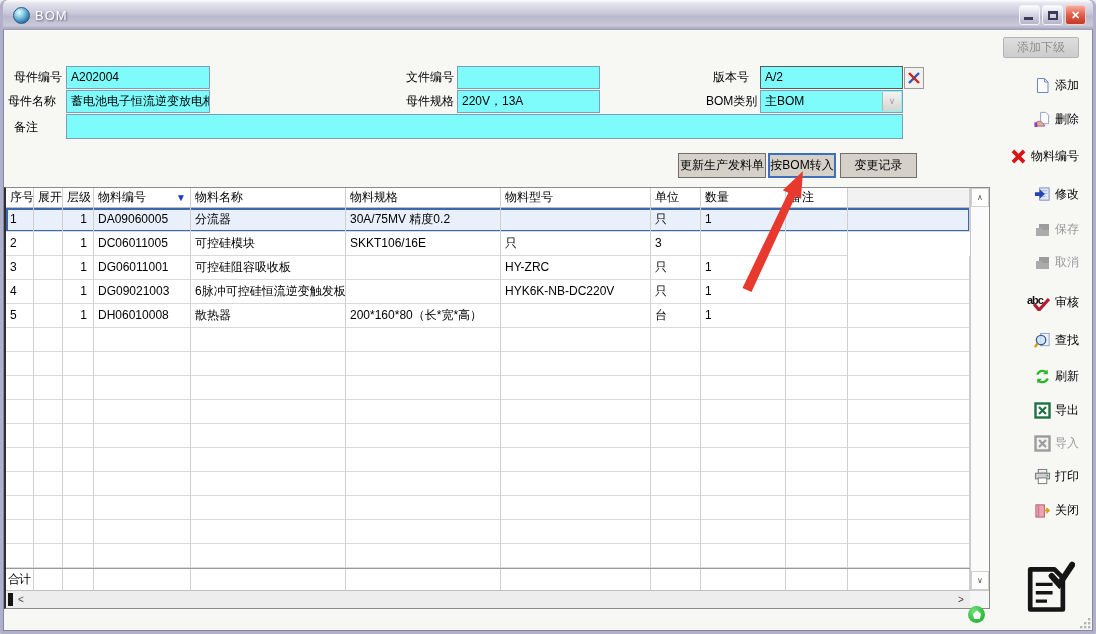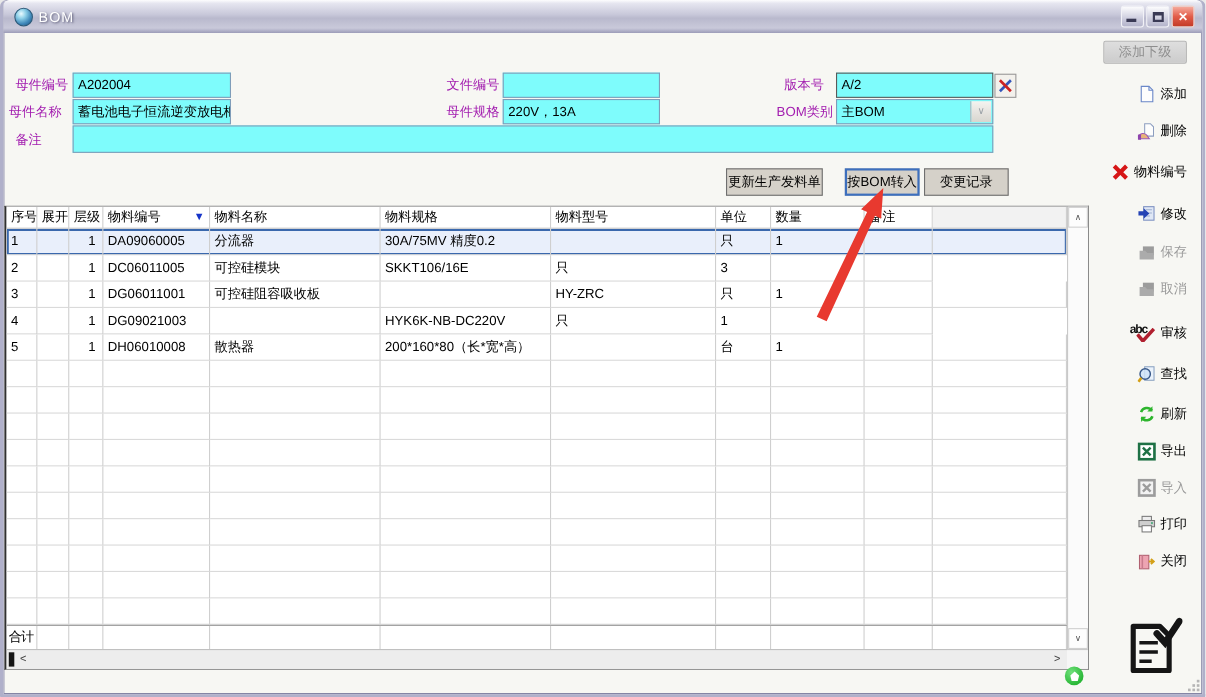--- a/index.html
+++ b/index.html
@@ -15,21 +15,21 @@
     border:1px solid #2b5a7a;}
   .titlebar .title{color:#fff;font-weight:normal;font-size:13px;text-shadow:1px 1px 2px #5d5d78;letter-spacing:1px;}
   .winbtns{position:absolute;right:7px;top:5px;display:flex;gap:2px;}
   .wbtn{width:21px;height:20px;border-radius:3px;font-size:11px;display:flex;align-items:center;justify-content:center;
     border:1px solid #f2f2f7;background:linear-gradient(180deg,#fdfdfe,#cdcdde 60%,#b4b4cb);color:#3a3a55;position:relative;}
   .wbtn.close{background:linear-gradient(180deg,#f6ab9d,#e25d4a 50%,#c33a26);border-color:#f0cfc5;color:#fff;font-weight:bold;}
   .min-glyph{position:absolute;left:4px;bottom:4px;width:9px;height:3px;background:#3a3a55;}
   .max-glyph{width:10px;height:9px;border:2px solid #3a3a55;border-top-width:3px;}
   
   .client{position:absolute;left:0;right:0;top:30px;bottom:0;}
-  .lbl{position:absolute;font-size:12px;color:#a21caf;height:22px;line-height:22px;white-space:nowrap;}
+  .lbl{position:absolute;font-size:12px;color:#000000;height:22px;line-height:22px;white-space:nowrap;}
   .field{position:absolute;height:23px;background:#7efcfc;border:1px solid #7f9db9;font-size:12px;
     line-height:21px;padding:0 4px;overflow:hidden;white-space:nowrap;color:#000;}
   .field.dark{border-color:#5a5a5a;}
   .combo-btn{position:absolute;right:1px;top:1px;bottom:1px;width:19px;border-left:1px solid #aeb6bf;
     background:linear-gradient(180deg,#f4f3f0,#d8d5cf);color:#9aa0a6;font-size:9px;display:flex;align-items:center;justify-content:center;}
   .xbtn{position:absolute;width:20px;height:22px;background:#f3f1ec;border:1px solid #9a9a9a;display:flex;align-items:center;justify-content:center;}
   
   .tbtn{position:absolute;height:25px;background:#d5d1c9;border:1px solid #6f6f6f;font-size:12px;color:#000;
     display:flex;align-items:center;justify-content:center;font-family:"Liberation Sans",sans-serif;padding:0 2px;white-space:nowrap;}
   .tbtn.focus{border:2px solid #3d6fbd;}
@@ -111,21 +111,21 @@
     <div class="field" style="left:454px;top:60px;width:143px">220V，13A</div>
     <span class="lbl" style="left:703px;top:60px">BOM类别</span>
     <div class="field" style="left:757px;top:60px;width:143px;padding-right:22px">
       <span>主BOM</span>
       <span class="combo-btn">∨</span>
     </div>
 
     <span class="lbl" style="left:11px;top:86px">备注</span>
     <div class="field" style="left:63px;top:84px;width:837px;height:25px"></div>
 
-    <div class="tbtn" style="left:657px;top:123px;width:88px">更新生产发料单</div>
+    <div class="tbtn" style="left:675px;top:123px;width:88px">更新生产发料单</div>
     <div class="tbtn focus" style="left:765px;top:123px;width:68px">按BOM转入</div>
     <div class="tbtn" style="left:837px;top:123px;width:77px">变更记录</div>
 
     <div class="grid">
       <div class="grid-content">
         <div class="grid-row hdr">
           <span class="c">序号</span>
           <span class="c">展开</span>
           <span class="c">层级</span>
           <span class="c">
@@ -177,20 +177,21 @@
           <span class="c">只</span>
           <span class="c">1</span>
           <span class="c"></span>
           <span class="c"></span>
         </div>
         <div class="grid-row">
           <span class="c">4</span>
           <span class="c"></span>
           <span class="c rt">1</span>
           <span class="c">DG09021003</span>
+          <span class="c">6脉冲可控硅恒流逆变触发板</span>
           <span class="c"></span>
           <span class="c">HYK6K-NB-DC220V</span>
           <span class="c">只</span>
           <span class="c">1</span>
           <span class="c"></span>
           <span class="c"></span>
         </div>
         <div class="grid-row">
           <span class="c">5</span>
           <span class="c"></span>

